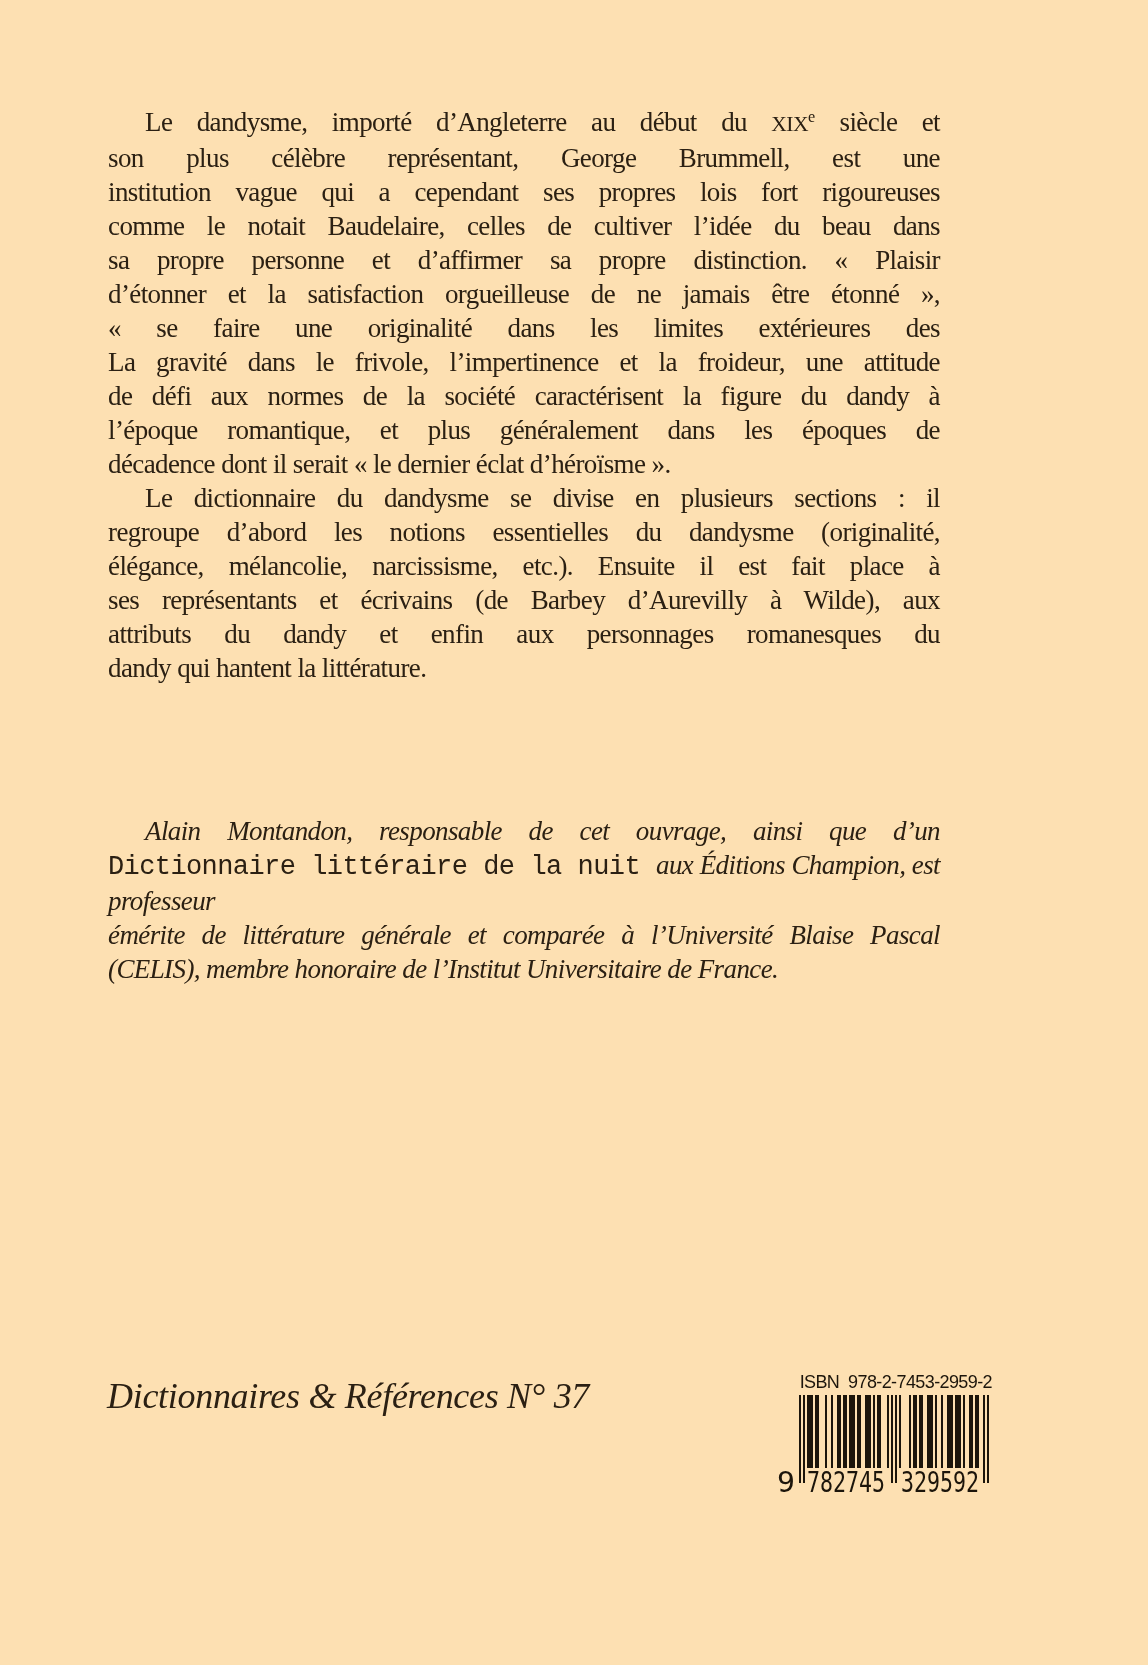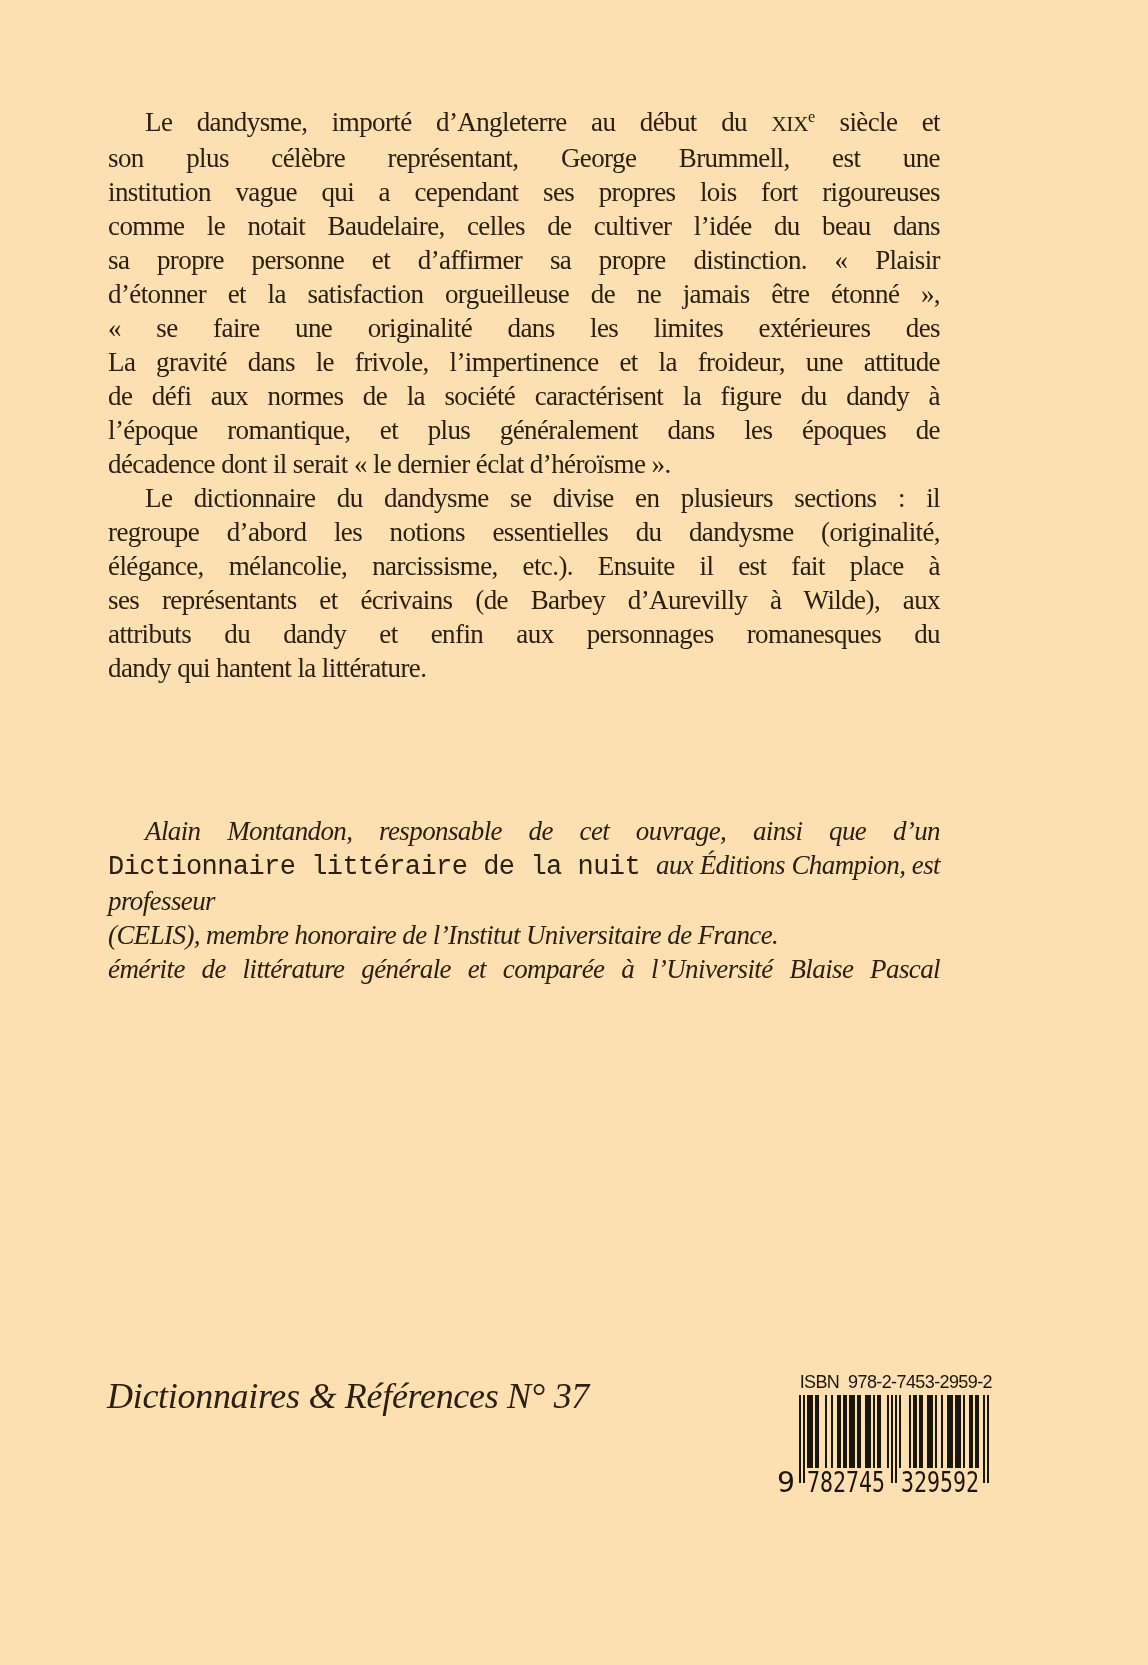--- a/index.html
+++ b/index.html
@@ -112,22 +112,22 @@
         <div class="line"><span>ses représentants et écrivains (de Barbey d’Aurevilly à Wilde), aux</span></div>
         <div class="line"><span>attributs du dandy et enfin aux personnages romanesques du</span></div>
         <div class="line last"><span>dandy qui hantent la littérature.</span></div>
       </div>
     </div>
 
   <div class="bio">
       <div class="para para-italic">
         <div class="line first"><span>Alain Montandon, responsable de cet ouvrage, ainsi que d’un</span></div>
         <div class="line"><span class="seg-r">Dictionnaire littéraire de la nuit </span><span>aux Éditions Champion, est professeur</span></div>
+        <div class="line"><span>émérite de littérature générale et comparée à l’Université Blaise Pascal</span></div>
         <div class="line last"><span>(CELIS), membre honoraire de l’Institut Universitaire de France.</span></div>
-        <div class="line"><span>émérite de littérature générale et comparée à l’Université Blaise Pascal</span></div>
       </div>
     </div>
 
   <div class="series">Dictionnaires &amp; Références N° 37</div>
 
   <div class="isbn-label">ISBN  978-2-7453-2959-2</div>
 
   <svg class="barcode" width="215" height="100" viewBox="0 0 215 100">
       <rect x="24" y="0" width="2" height="88"></rect>
       <rect x="28" y="0" width="2" height="88"></rect>

